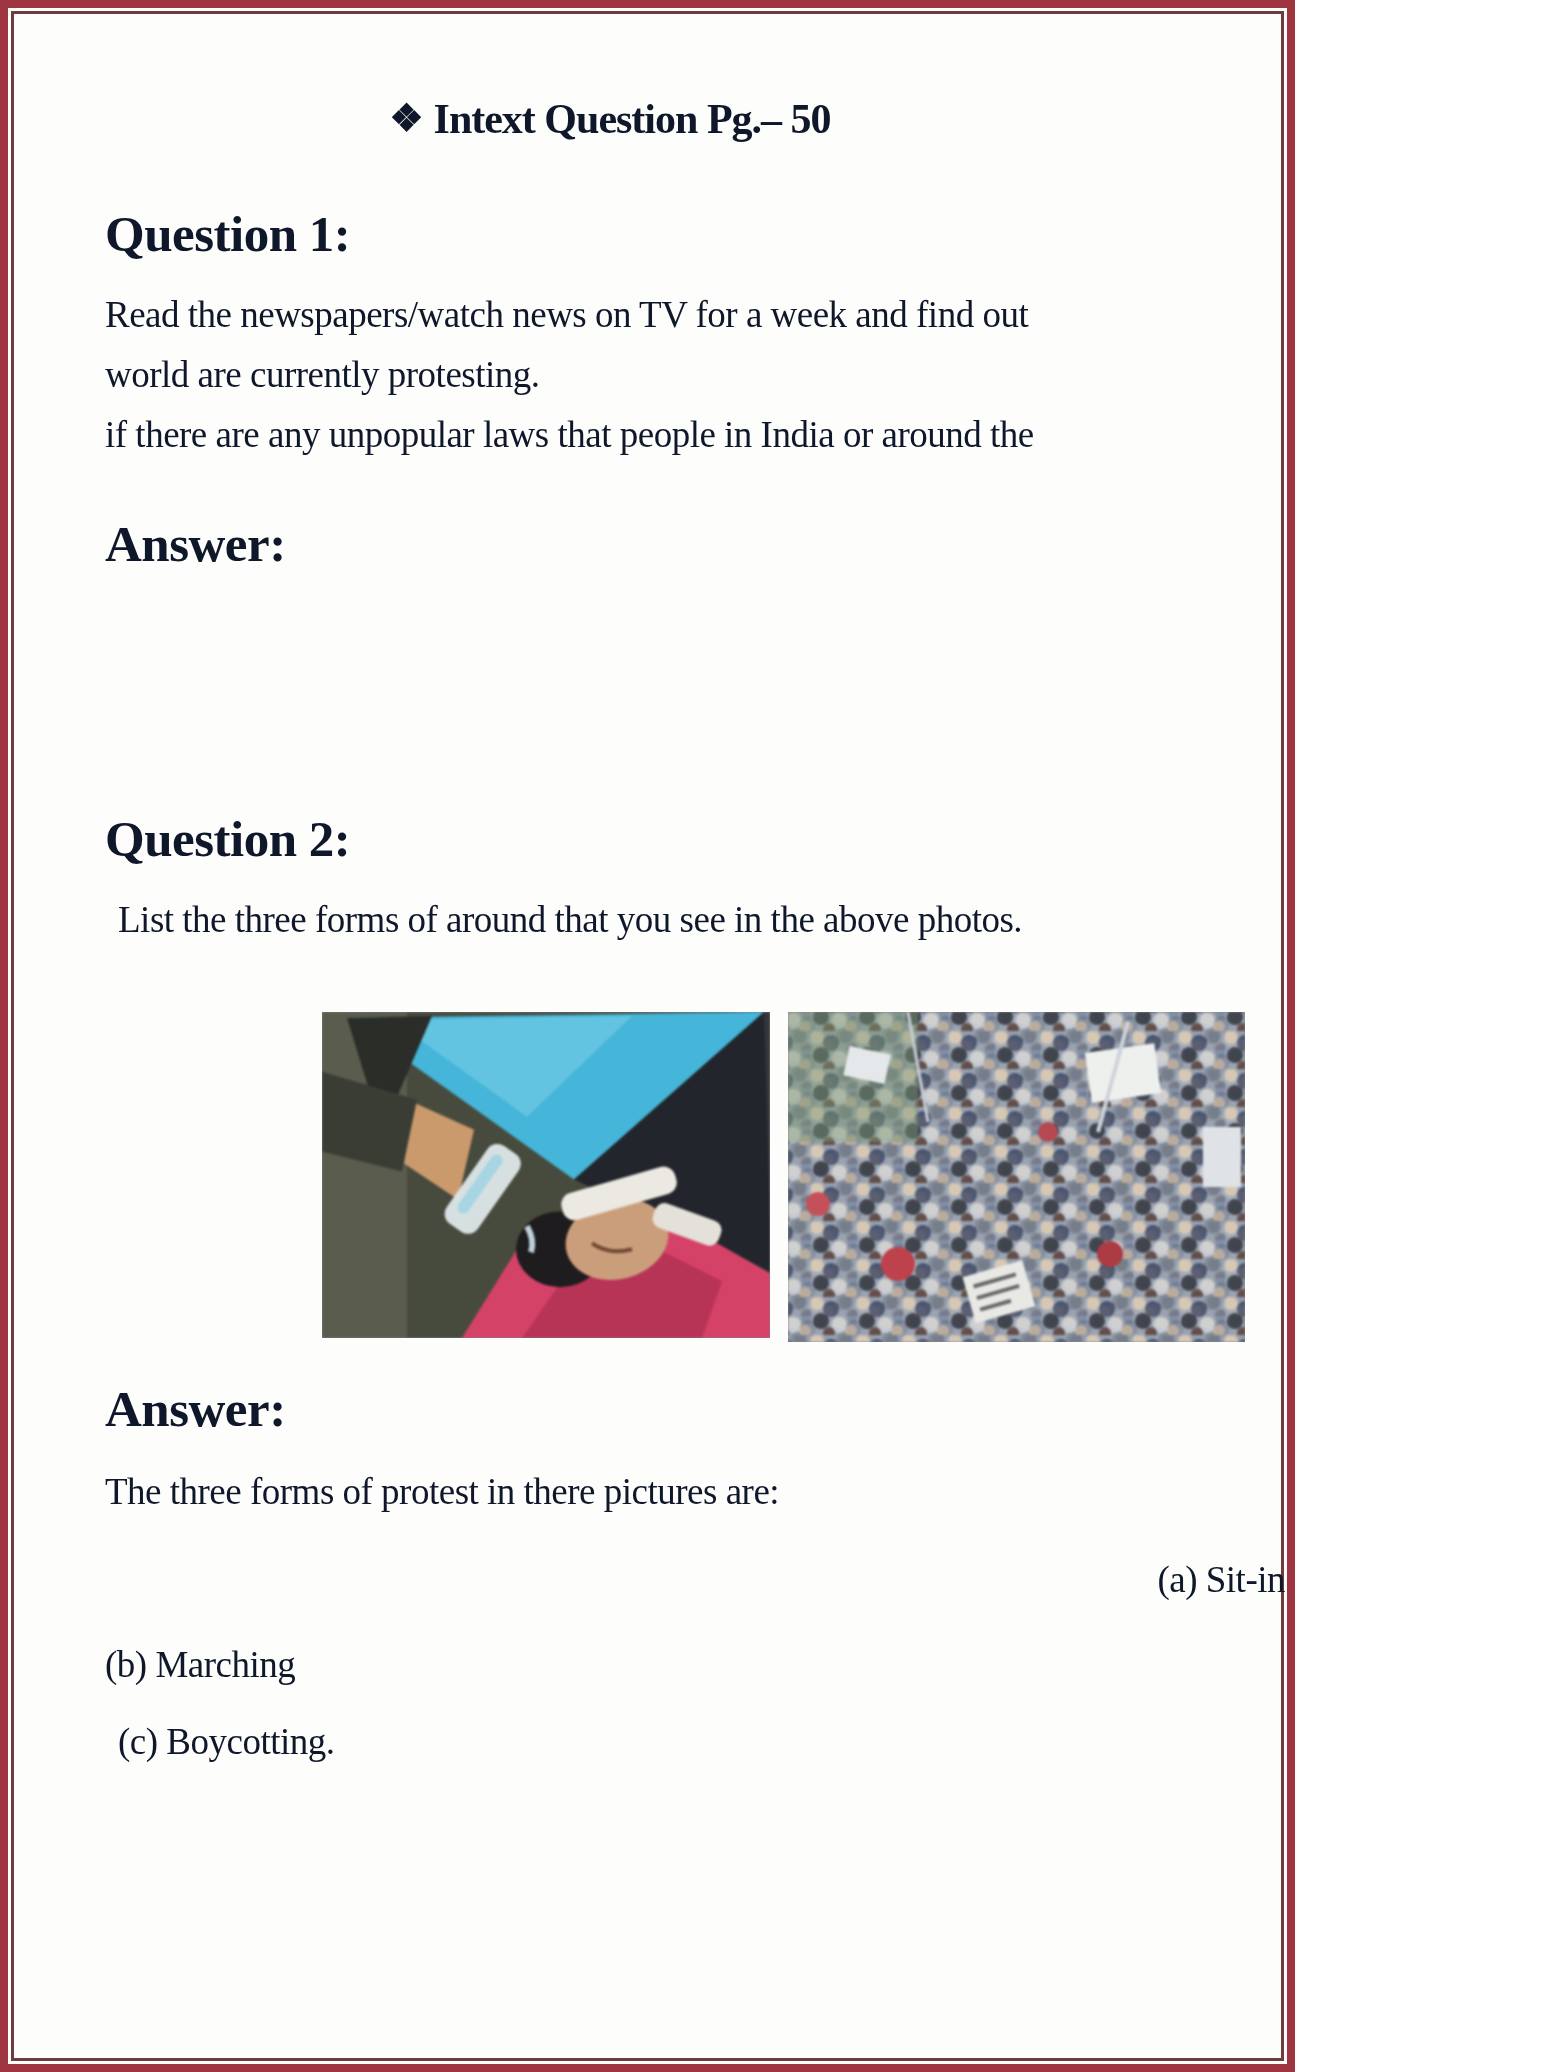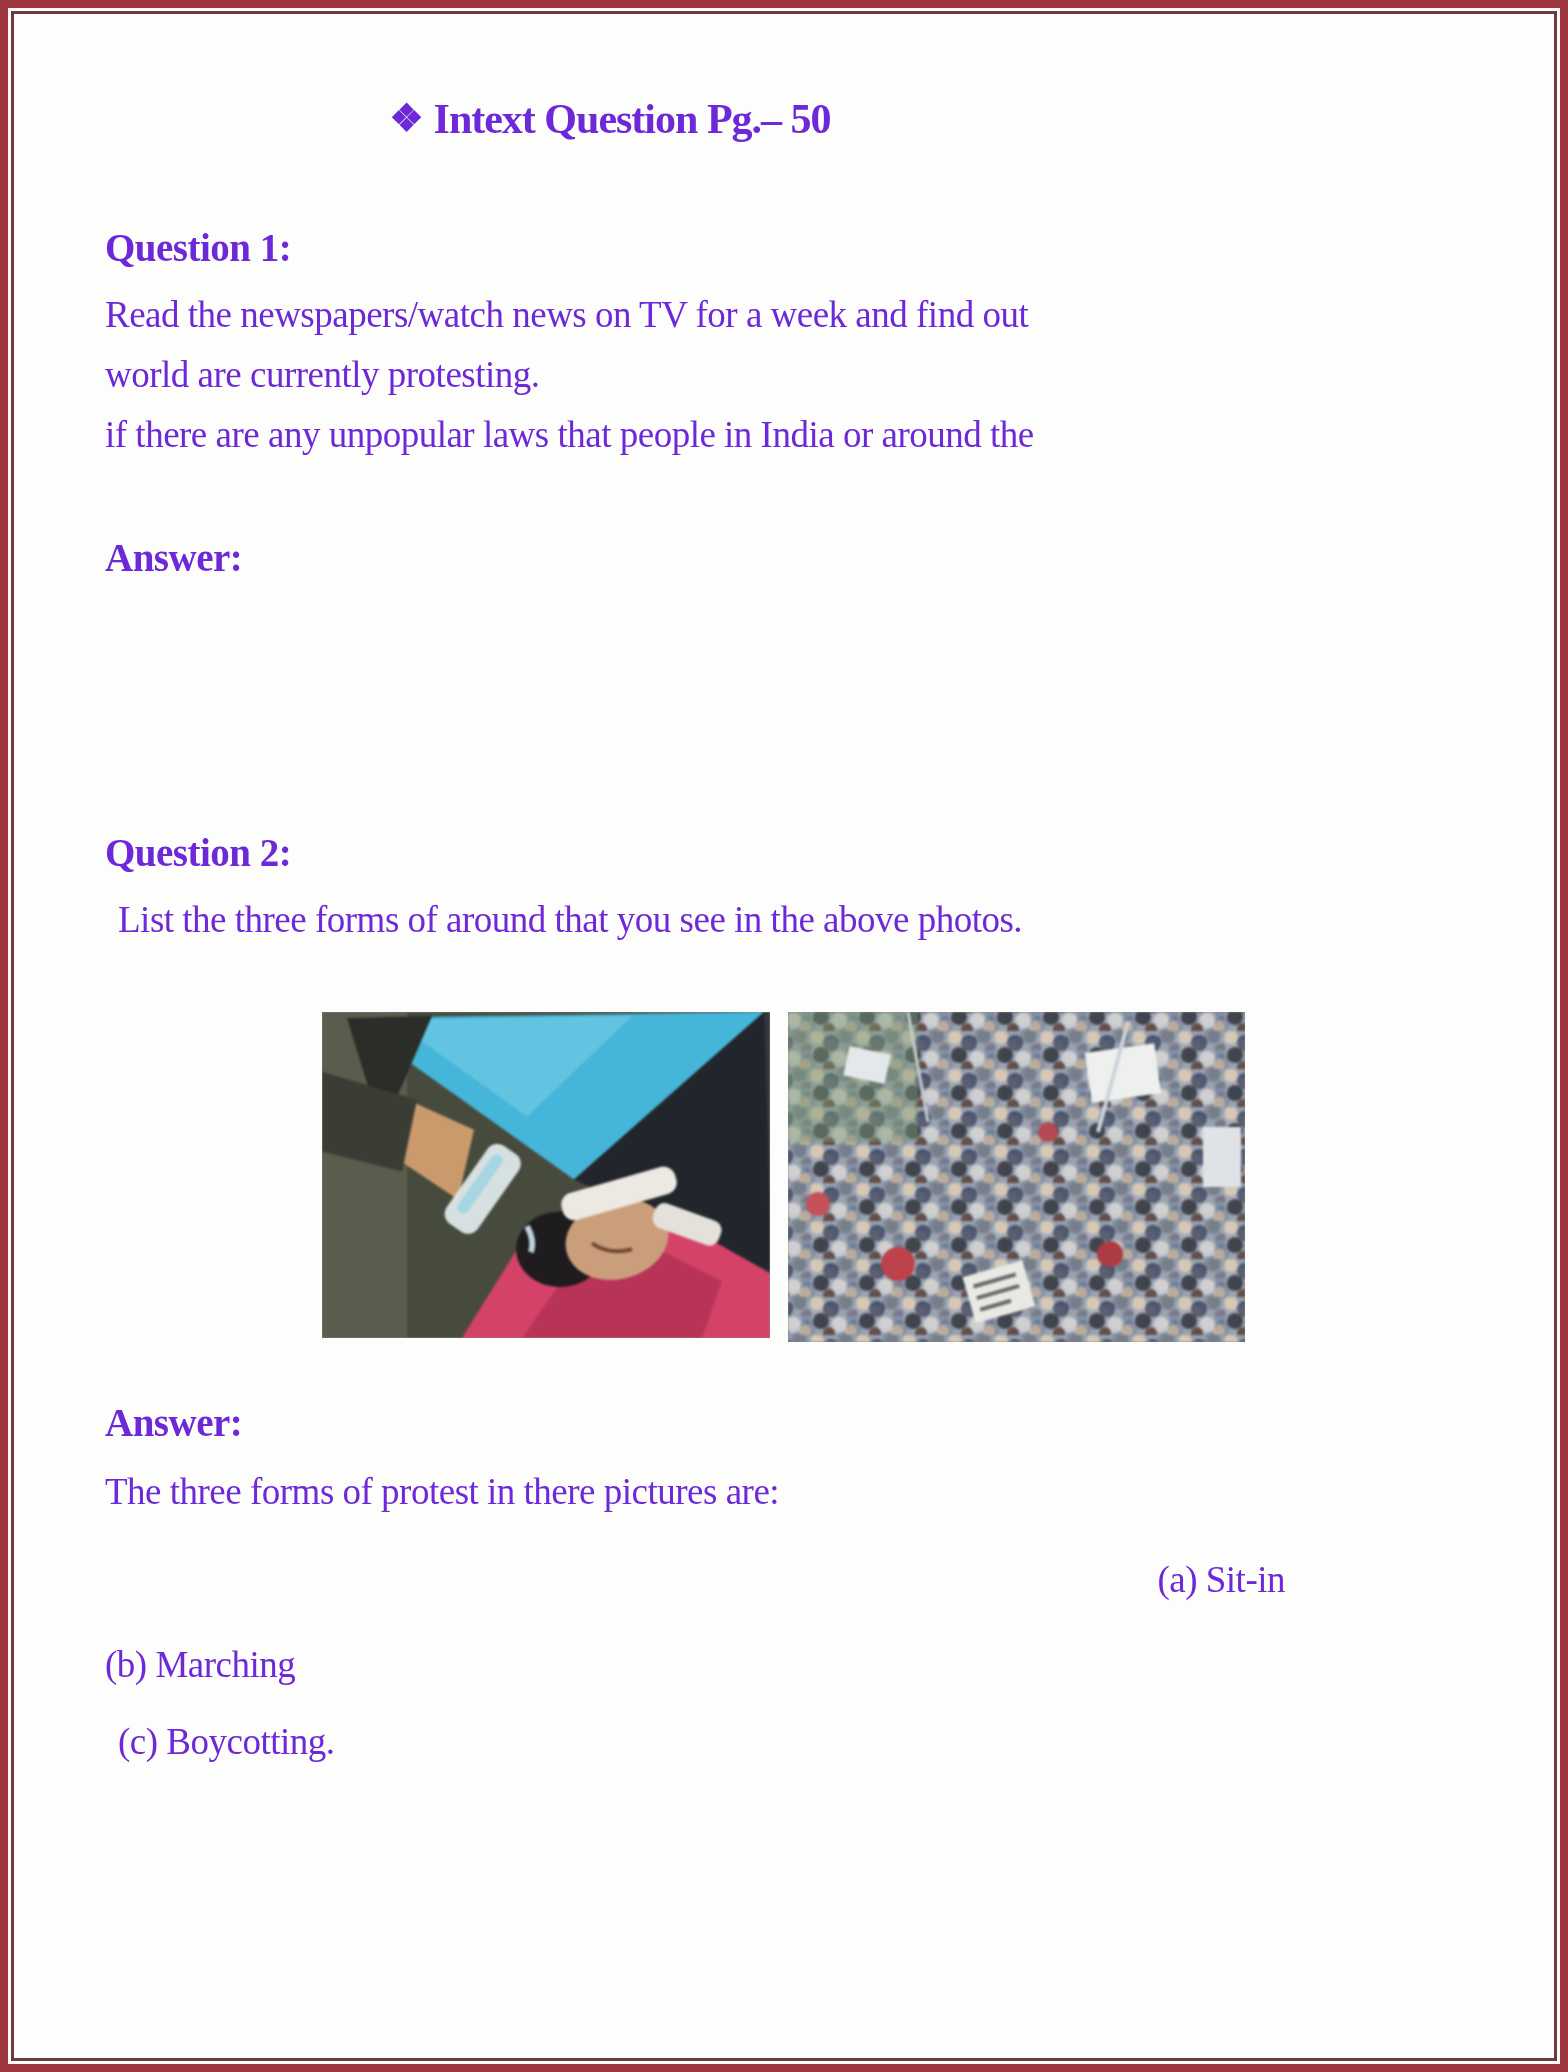--- a/index.html
+++ b/index.html
@@ -1,22 +1,22 @@
 <!DOCTYPE html>
 <html><head>
 <meta charset="utf-8">
 <style>
   html,body{margin:0;padding:0;background:#ffffff;}
   .page{
     position:relative;
-    width:1568px;height:2072px;
+    width:1295px;height:2072px;
     background:#fdfefc;
     overflow:hidden;
     font-family:"Liberation Serif", serif;
-    color:#6d28d9;
+    color:#0f172a;
   }
   .border-outer{
     position:absolute;inset:0;
     border:8px solid #9e3540;
     pointer-events:none;
   }
   .border-inner{
     position:absolute;inset:11px;
     border:3px solid #6f3b3b;
     pointer-events:none;
@@ -30,24 +30,23 @@
     white-space:nowrap;
   }
   .title .dia{
     font-size:38px;
     margin-right:10px;
     letter-spacing:0;
     position:relative;top:-2px;
   }
   .heading{
     left:105px;
-    font-size:39px;font-weight:700;
+    font-size:51px;font-weight:700;
     letter-spacing:-0.5px;
     white-space:nowrap;
-    margin-top:20px;
   }
   .body-block{
     left:105px;width:1180px;
     font-size:37px;line-height:60px;
     letter-spacing:-0.5px;
   }
   .body-line{white-space:nowrap;}
   .indent{padding-left:13px;}
   .photo{
     overflow:hidden;

